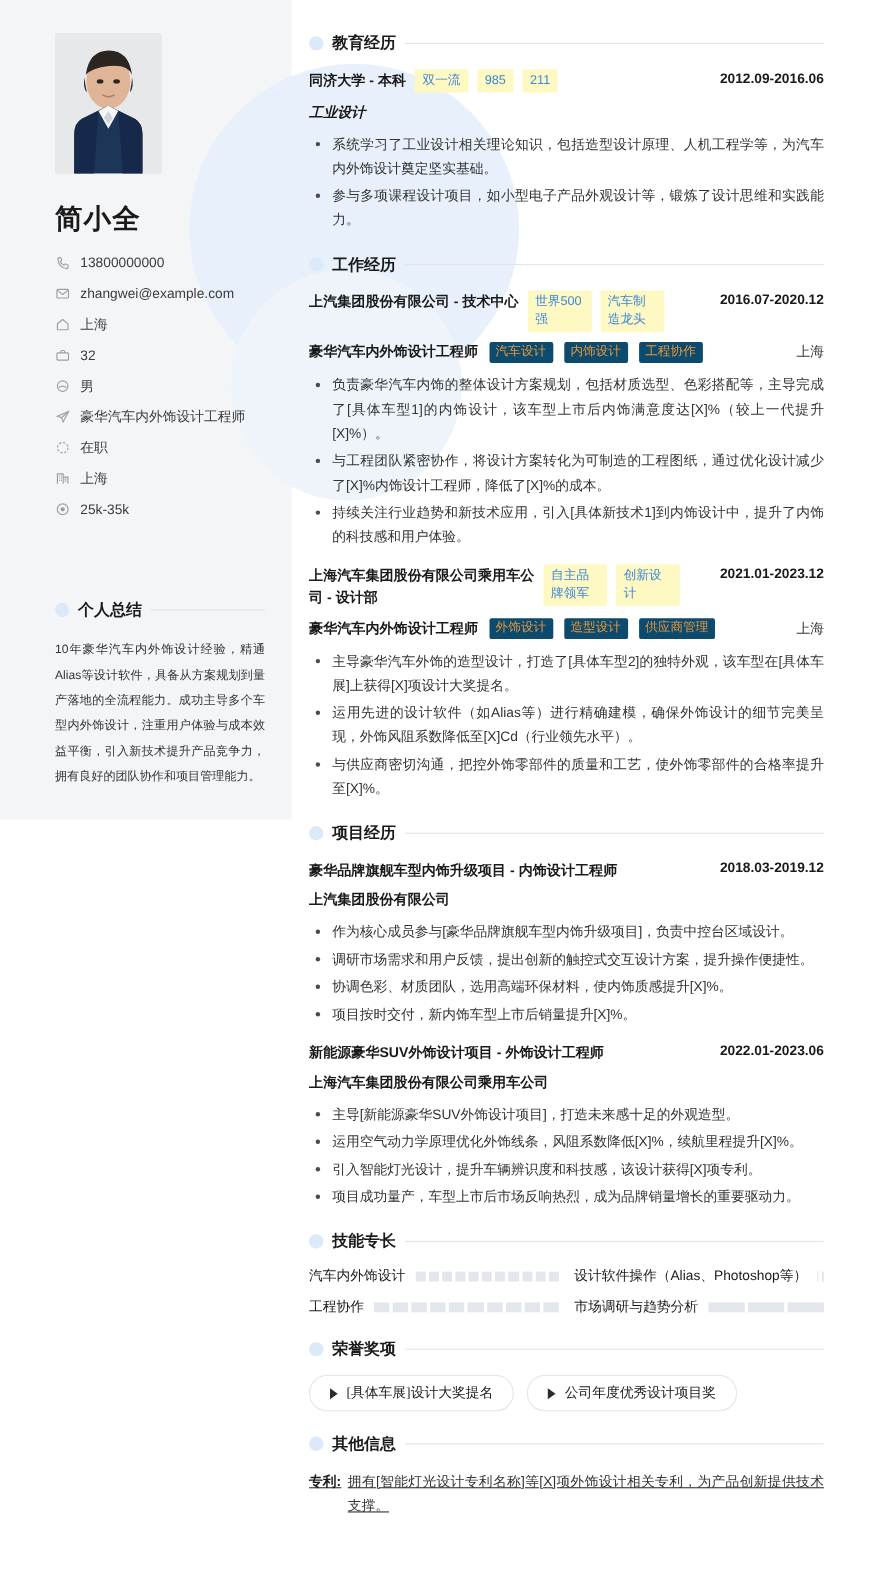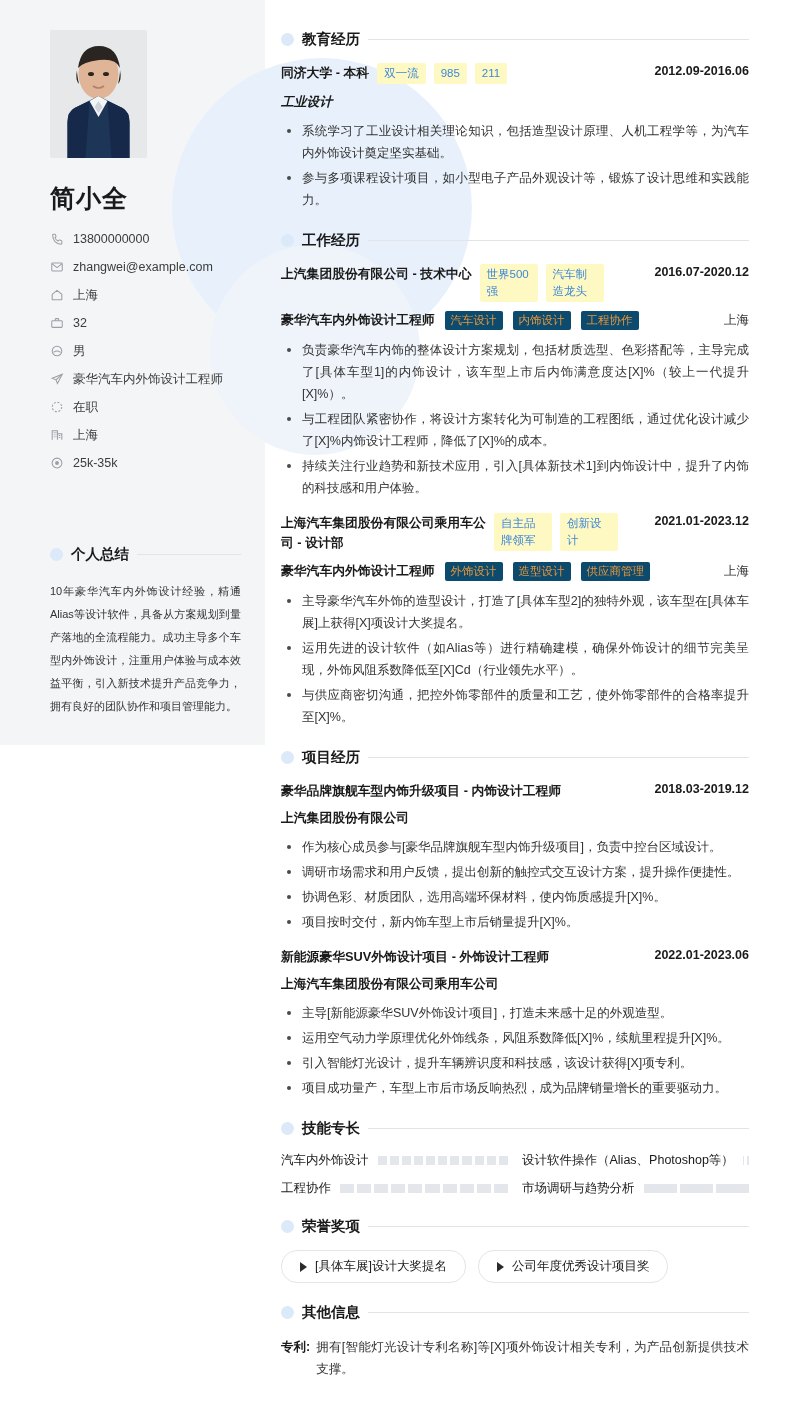--- a/index.html
+++ b/index.html
@@ -132,31 +132,31 @@
   .skill-name { font-size: 12.5px; color: #1a1a1a; white-space: nowrap; font-weight: 500; }
   .skill-meter { display: flex; gap: 3px; flex: 1 1 auto; align-items: center; }
   .seg { height: 9px; flex: 1 1 auto; background: #eceef1; }
   .seg.on { background: #e3e6ea; }
 
   
   .awards { display: flex; gap: 12px; margin-top: 4px; flex-wrap: wrap; }
   .award-chip {
     display: flex; align-items: center; gap: 8px;
     border: 1px solid #e3e5e9; border-radius: 16px;
-    padding: 7px 18px; font-size: 12.5px; color: #1a1a1a; background: #fff;
+    padding: 7px 18px; font-size: 12.5px; color: #1a1a1a; background: #fff; font-family: Liberation Serif, serif;
   }
   .award-chip .tri {
     width: 0; height: 0; border-left: 7px solid #2b2b2b;
     border-top: 5px solid transparent; border-bottom: 5px solid transparent;
   }
 
   
   .other-row {
     display: flex; gap: 6px; font-size: 12.5px; line-height: 22px;
-    color: #333; margin-top: 2px;
+    color: #333; margin-top: 2px; text-decoration: underline;
   }
   .other-label { font-weight: bold; color: #1a1a1a; white-space: nowrap; }
   .other-value { flex: 1 1 auto; text-align: justify; }
 </style>
 </head>
 <body>
 
 <div class="bg-sidebar-panel"></div>
 <div class="bg-blue-circle"></div>
 <div class="bg-blue-circle-2"></div>

